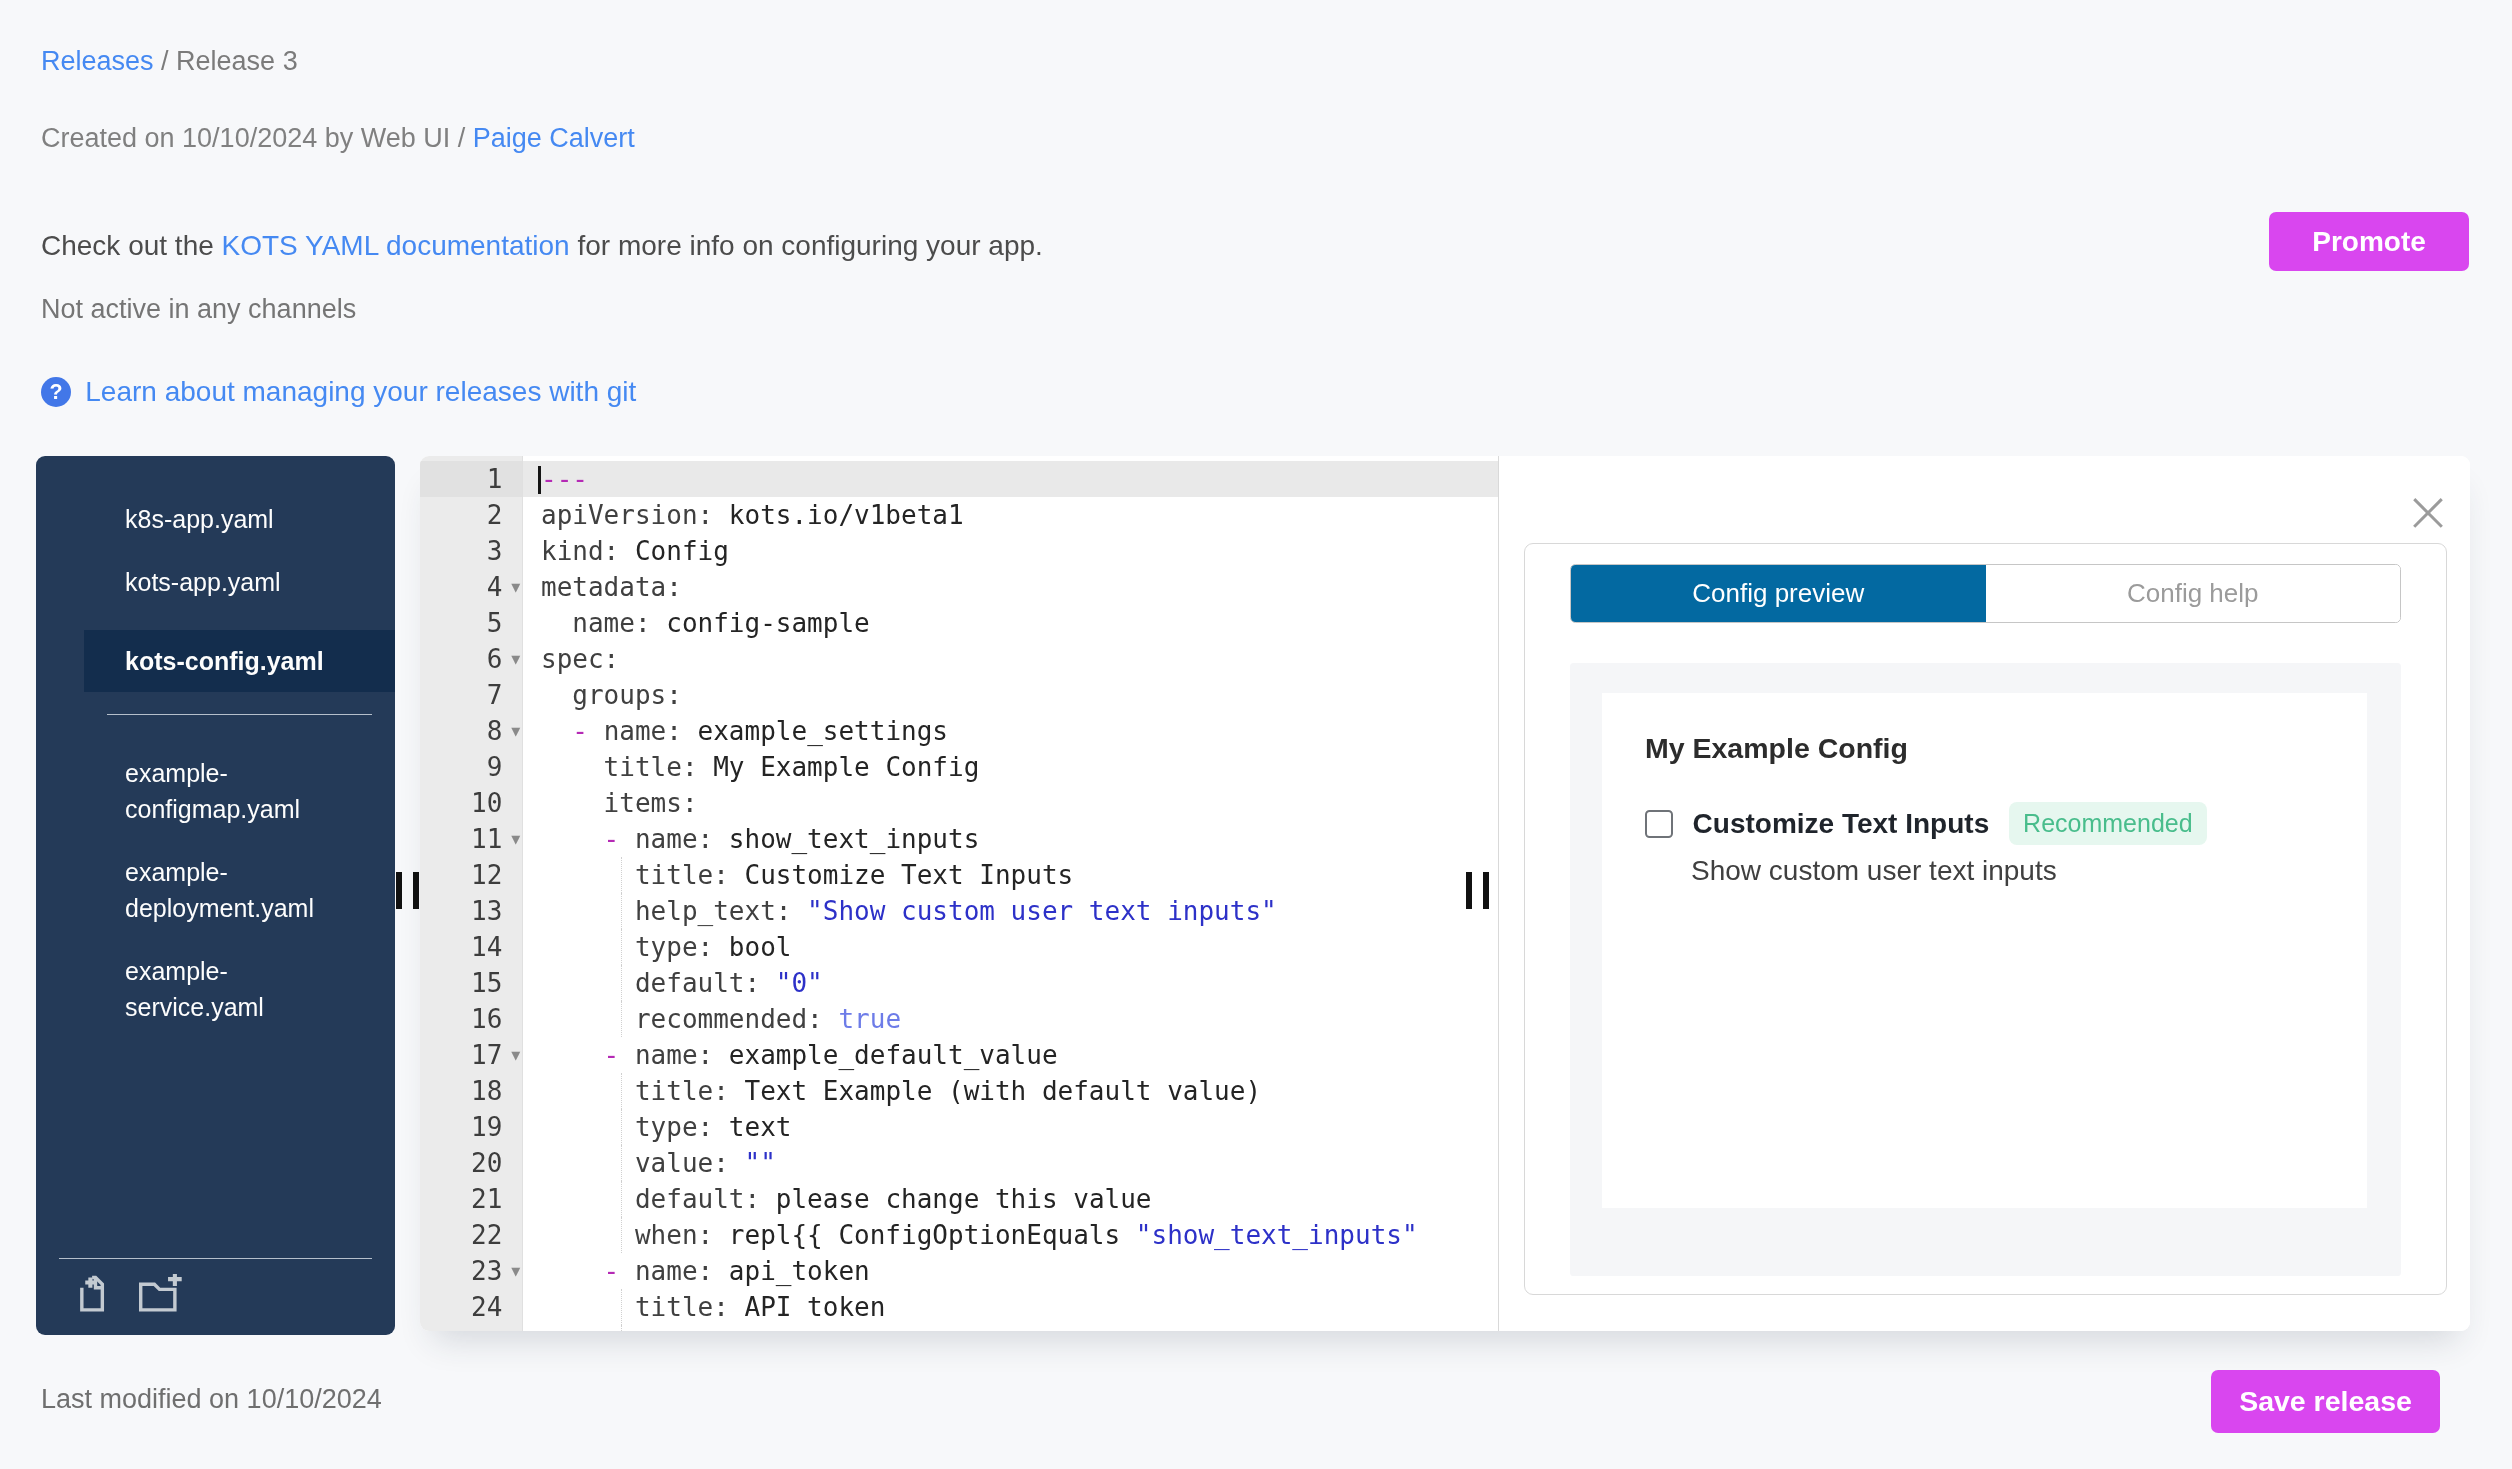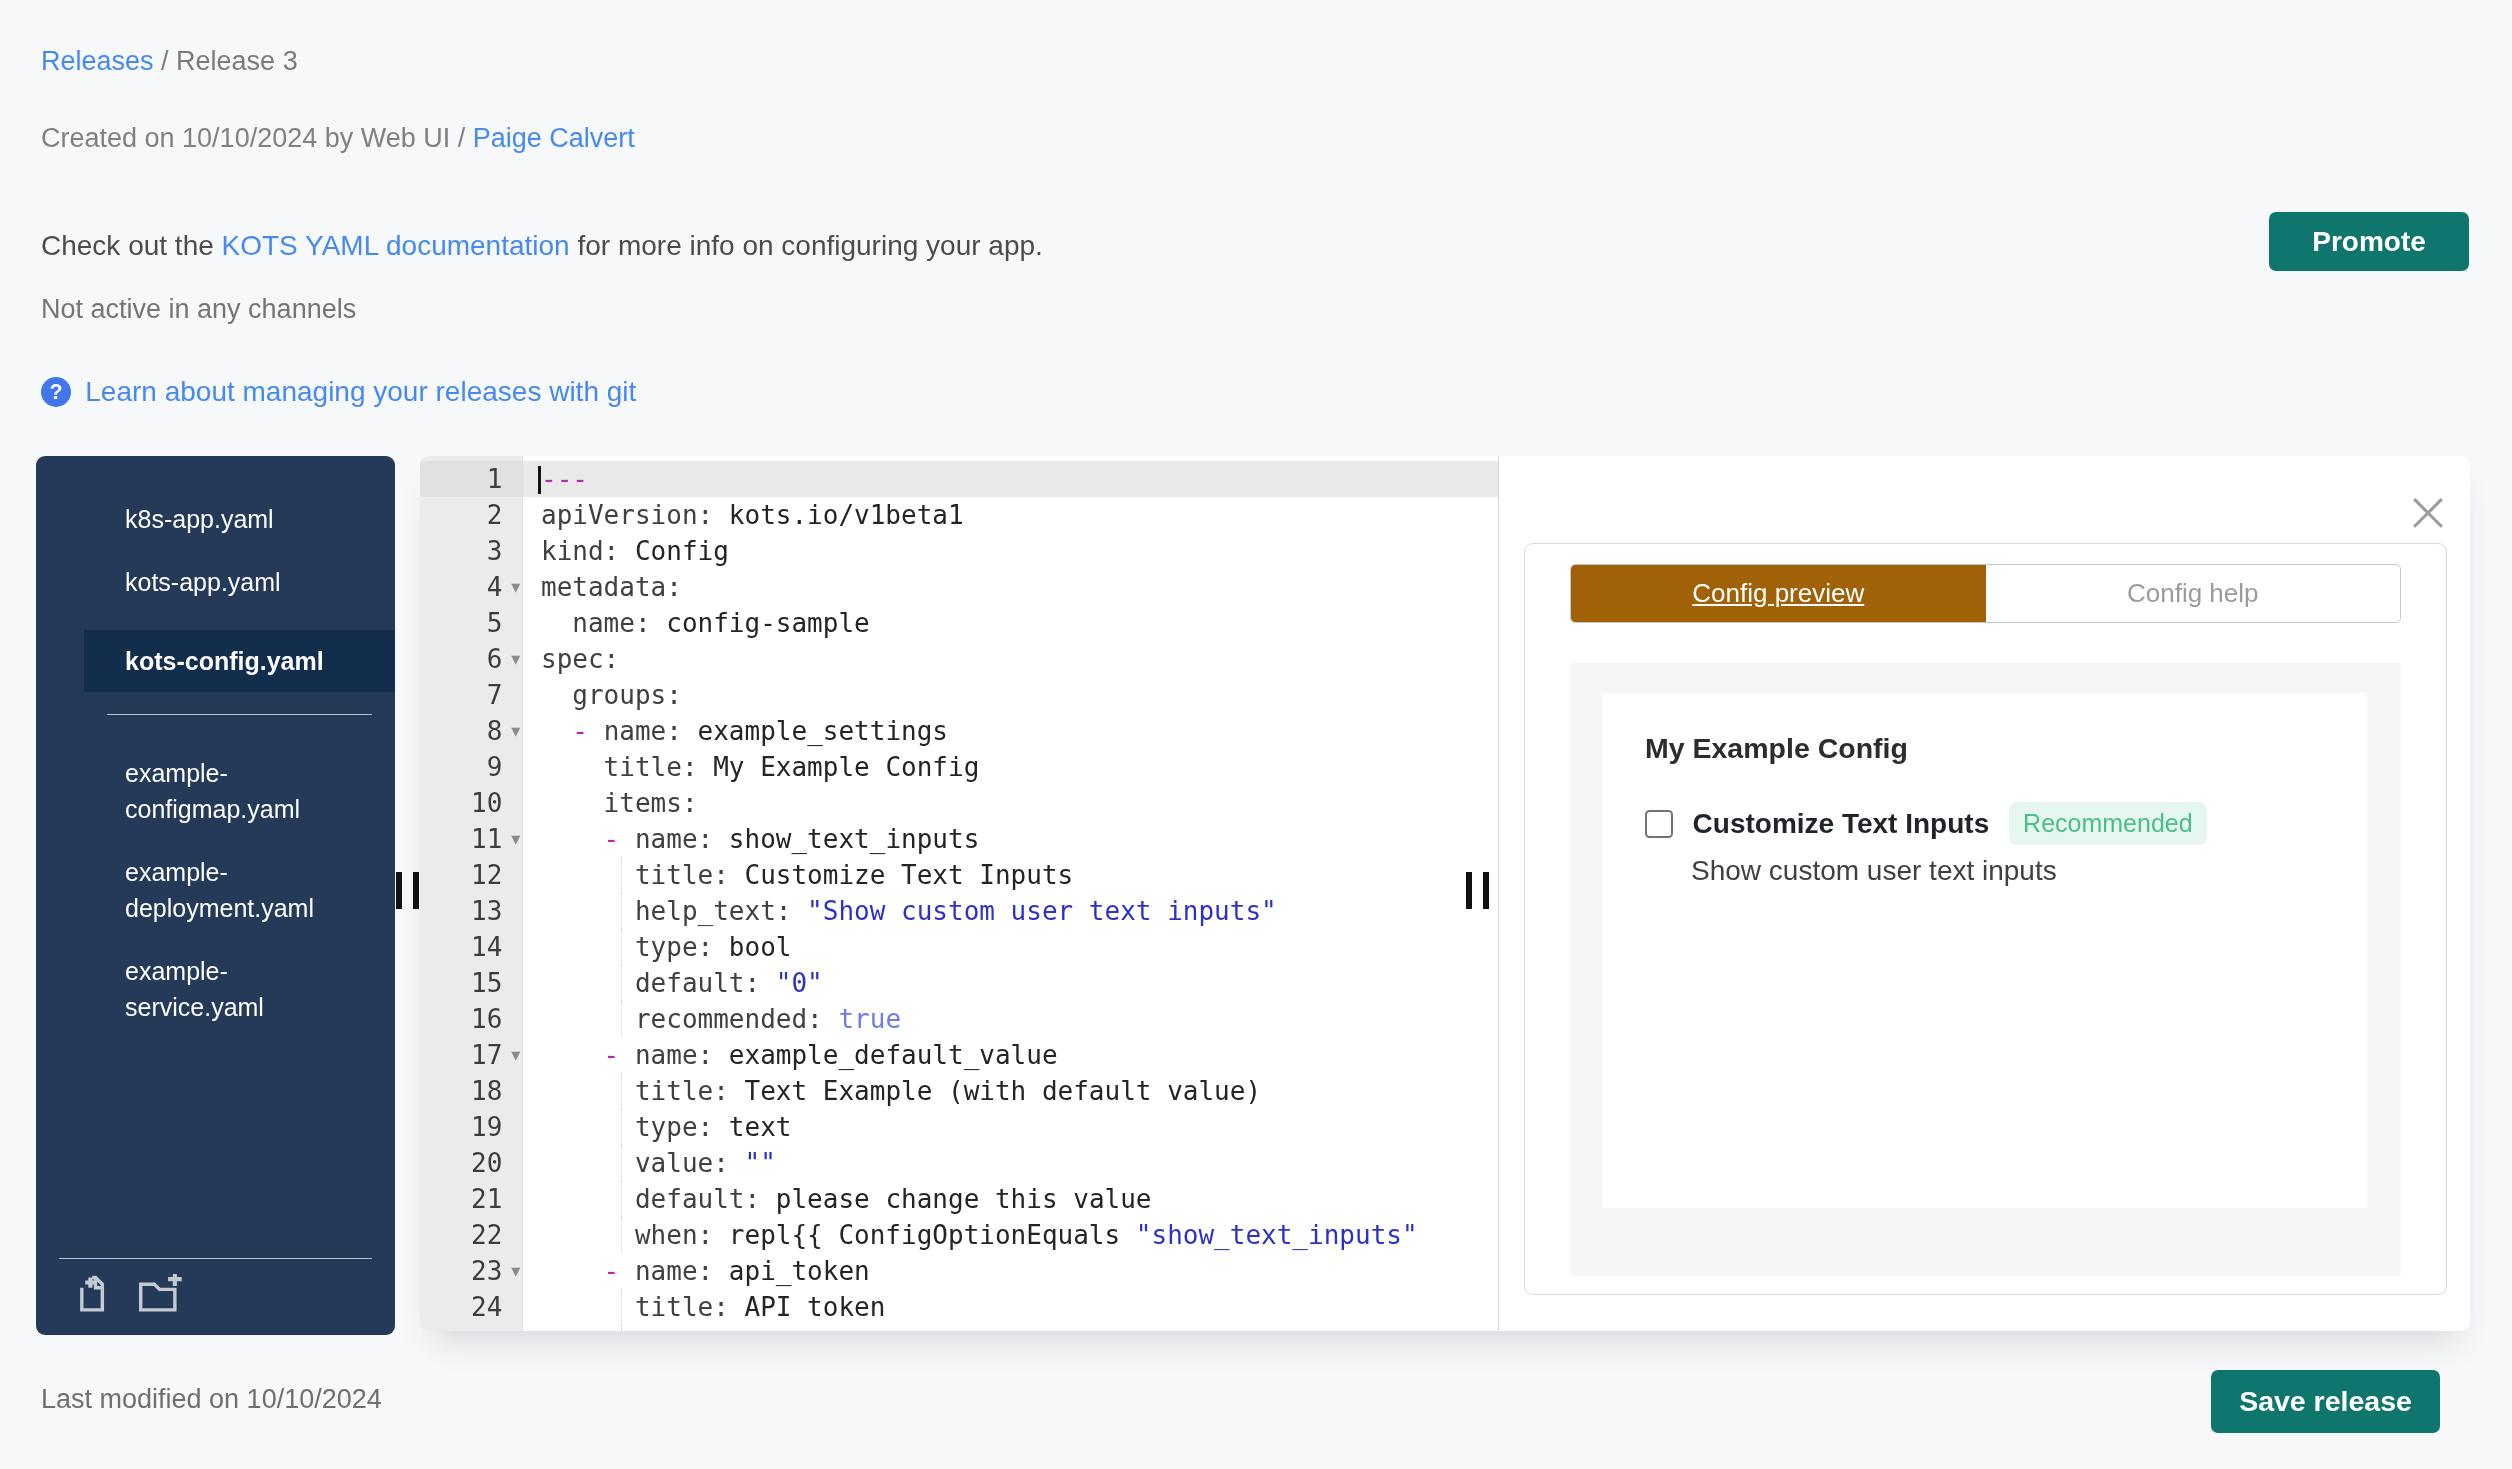--- a/index.html
+++ b/index.html
@@ -13,21 +13,21 @@
   .title-row { position:absolute; left:41px; top:123px; display:flex; align-items:baseline; gap:36px; }
   .page-title { font-size:50px; font-weight:bold; color:#20232a; letter-spacing:-0.4px; }
   .meta { font-size:27px; color:#808080; }
   .meta a { color:#4589f2; text-decoration:none; }
   .doc-line { position:absolute; left:41px; top:230px; font-size:28px; color:#4c4c4c;text-align:center; }
   .doc-line a { color:#4589f2; text-decoration:none; }
   .channels-note { position:absolute; left:41px; top:294px; font-size:27px; color:#757575; }
   .git-row { position:absolute; left:41px; top:376px; display:flex; align-items:center; gap:14.3px; }
   .q-icon { width:30px; height:30px; border-radius:50%; background:#4277e8; color:#fff; font-size:21.4px; font-weight:bold; display:flex; align-items:center; justify-content:center; }
   .git-link { font-size:28px; color:#4589f2; text-decoration:none; }
-  .btn { border:none; border-radius:7.1px; background:#0f766e; color:#fff; font-weight:bold; font-family:inherit; cursor:pointer; }
+  .btn { border:none; border-radius:7.1px; background:#d946ef; color:#fff; font-weight:bold; font-family:inherit; cursor:pointer; }
   .promote-btn { position:absolute; right:43px; top:212px; width:200px; height:59px; font-size:28px; }
 
   
   .main { position:absolute; left:0; top:456px; width:100%; height:875px; }
   .file-tree { position:absolute; left:36px; top:0; width:359px; height:879px; background:#243a58; border-radius:9px; overflow:hidden; }
   .file-list { padding-top:32px;padding-left:48px; }
   .file { padding:13.4px 41px; font-size:25px; line-height:36px; color:#fdfdfd; cursor:pointer; word-wrap:break-word; }
   .file.selected { background:#132d4d; font-weight:bold; margin:16px 0; }
   .tree-divider { border:none; border-top:1.8px solid rgba(230,236,242,.75); margin:21.4px 23px 27px 23px; }
   .tree-footer { position:absolute; left:0; right:0; bottom:0; height:77px; border-top:1.8px solid rgba(230,236,242,.75); margin:0 23px; display:flex; align-items:center; gap:21.4px; padding:9px 16px 14.3px 16px; }
@@ -59,21 +59,21 @@
 
   
   .preview { position:relative; flex:1; background:#fff; }
   .close-x { position:absolute; top:36px; right:21.4px; width:41px; height:41px; cursor:pointer; }
   .close-x i { position:absolute; left:50%; top:50%; width:39px; height:3.1px; background:#9b9b9b; }
   .close-x i:first-child { transform:translate(-50%,-50%) rotate(45deg); }
   .close-x i:last-child  { transform:translate(-50%,-50%) rotate(-45deg); }
   .preview-card { position:absolute; left:25px; right:23px; top:87px; bottom:36px; border:1.8px solid #d8d8d8; border-radius:9px; background:#fff; }
   .tabs { position:absolute; left:45px; right:45px; top:19.6px; height:59px; display:flex; border:1.8px solid #c6c6c6; border-radius:5.3px; overflow:hidden; }
   .tab { flex:1; display:flex; align-items:center; justify-content:center; font-size:26px; color:#9b9b9b; background:#fff; cursor:pointer; }
-  .tab.active { background:#a16207; color:#fff;text-decoration:underline; }
+  .tab.active { background:#0369a1; color:#fff; }
   .config-area { position:absolute; left:45px; right:45px; top:119px; bottom:18px; background:#f5f6f8; border-radius:3.6px; }
   .config-card { position:absolute; left:32px; right:34px; top:30px; height:515px; background:#fff; }
   .group-title { position:absolute; left:43px; top:39px; font-size:28.5px; font-weight:bold; color:#2c2c2c; }
   .item-row { position:absolute; left:43px; top:109px; display:flex; align-items:center; gap:19.6px; }
   .checkbox { width:28px; height:28px; border:2.2px solid #6f7378; border-radius:4.5px; background:#fff; cursor:pointer; flex:none; }
   .item-label { font-size:28px; font-weight:bold; color:#1f242b; }
   .badge { font-size:25px; color:#49bd8c; background:#e6f7ef; border-radius:8px; padding:7.1px 14.3px; }
   .item-help { position:absolute; left:89px; top:162px; font-size:28px; color:#404040; }
 
   

